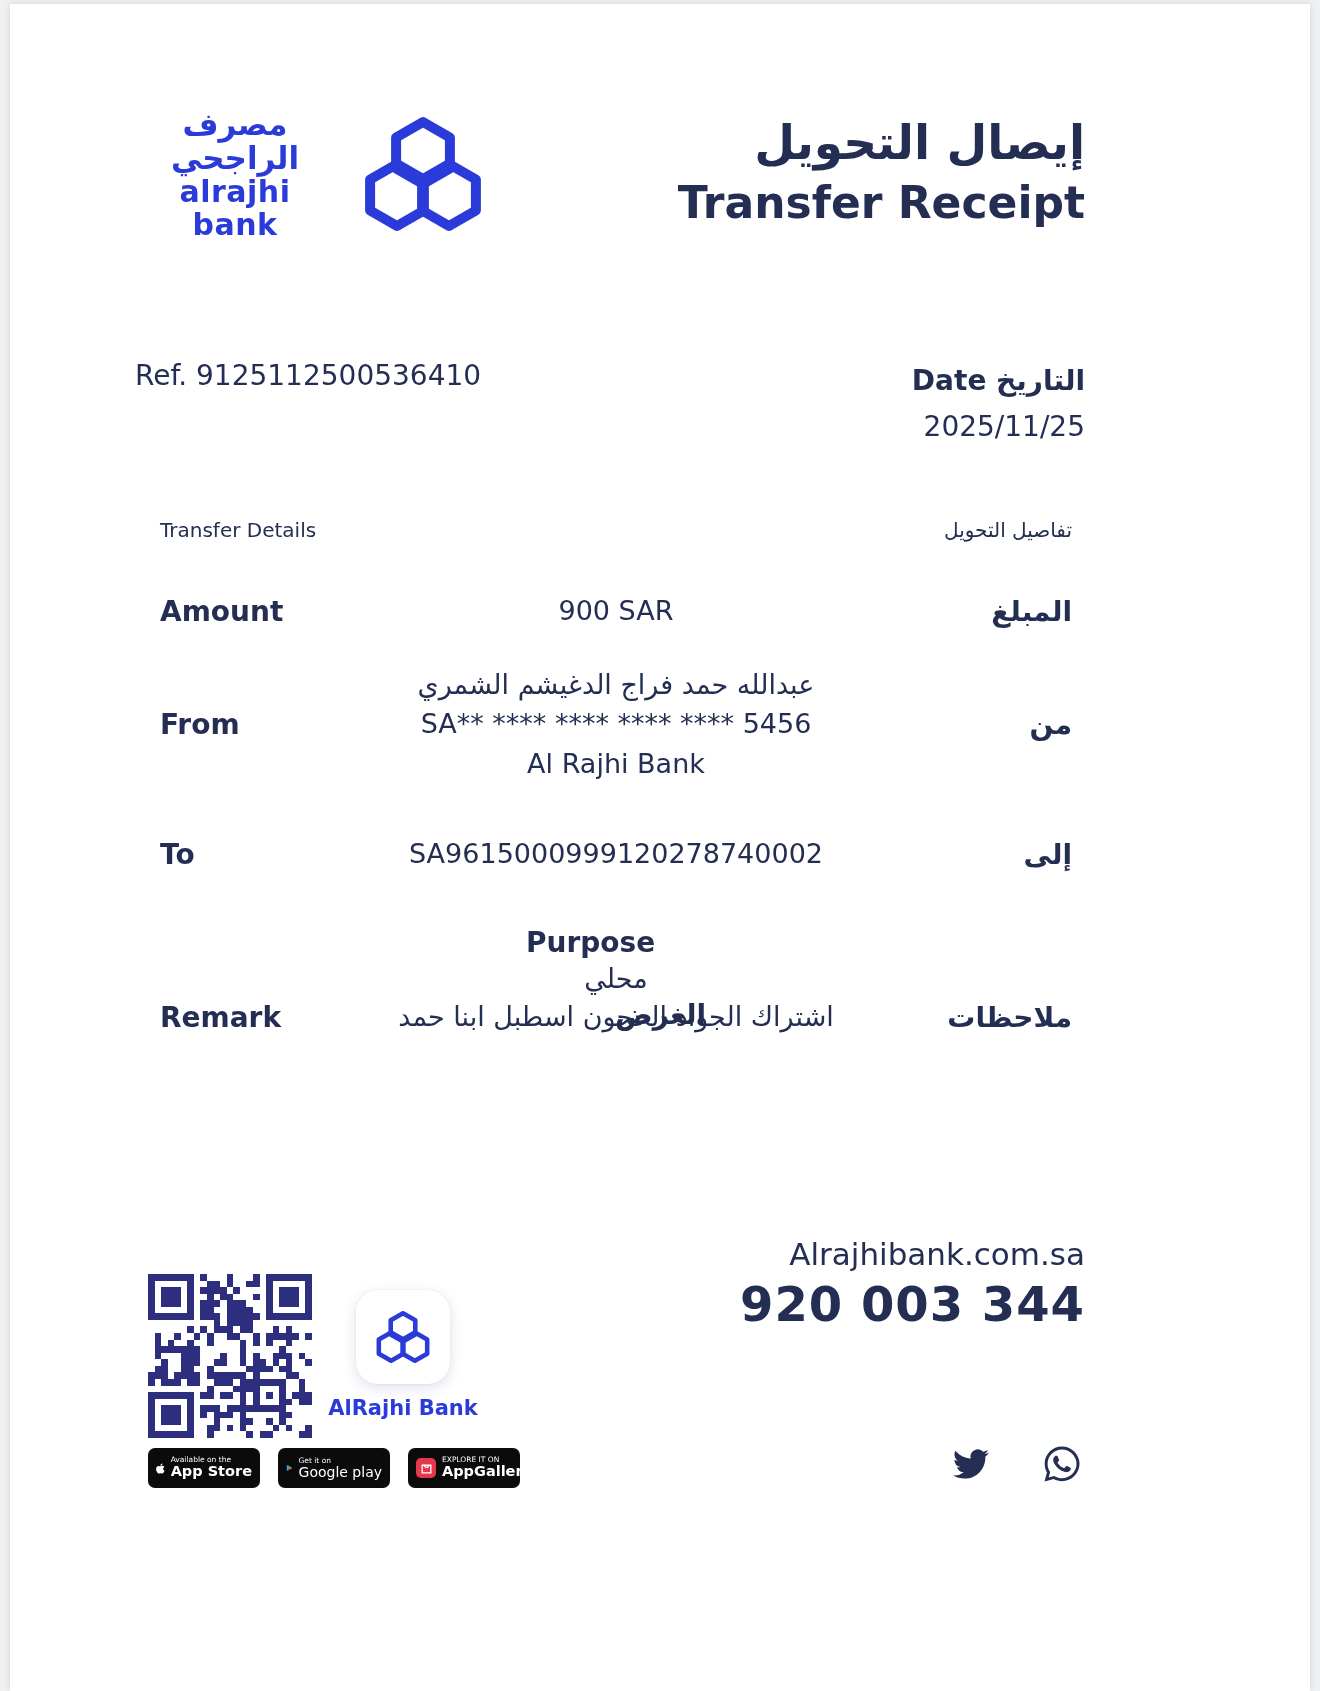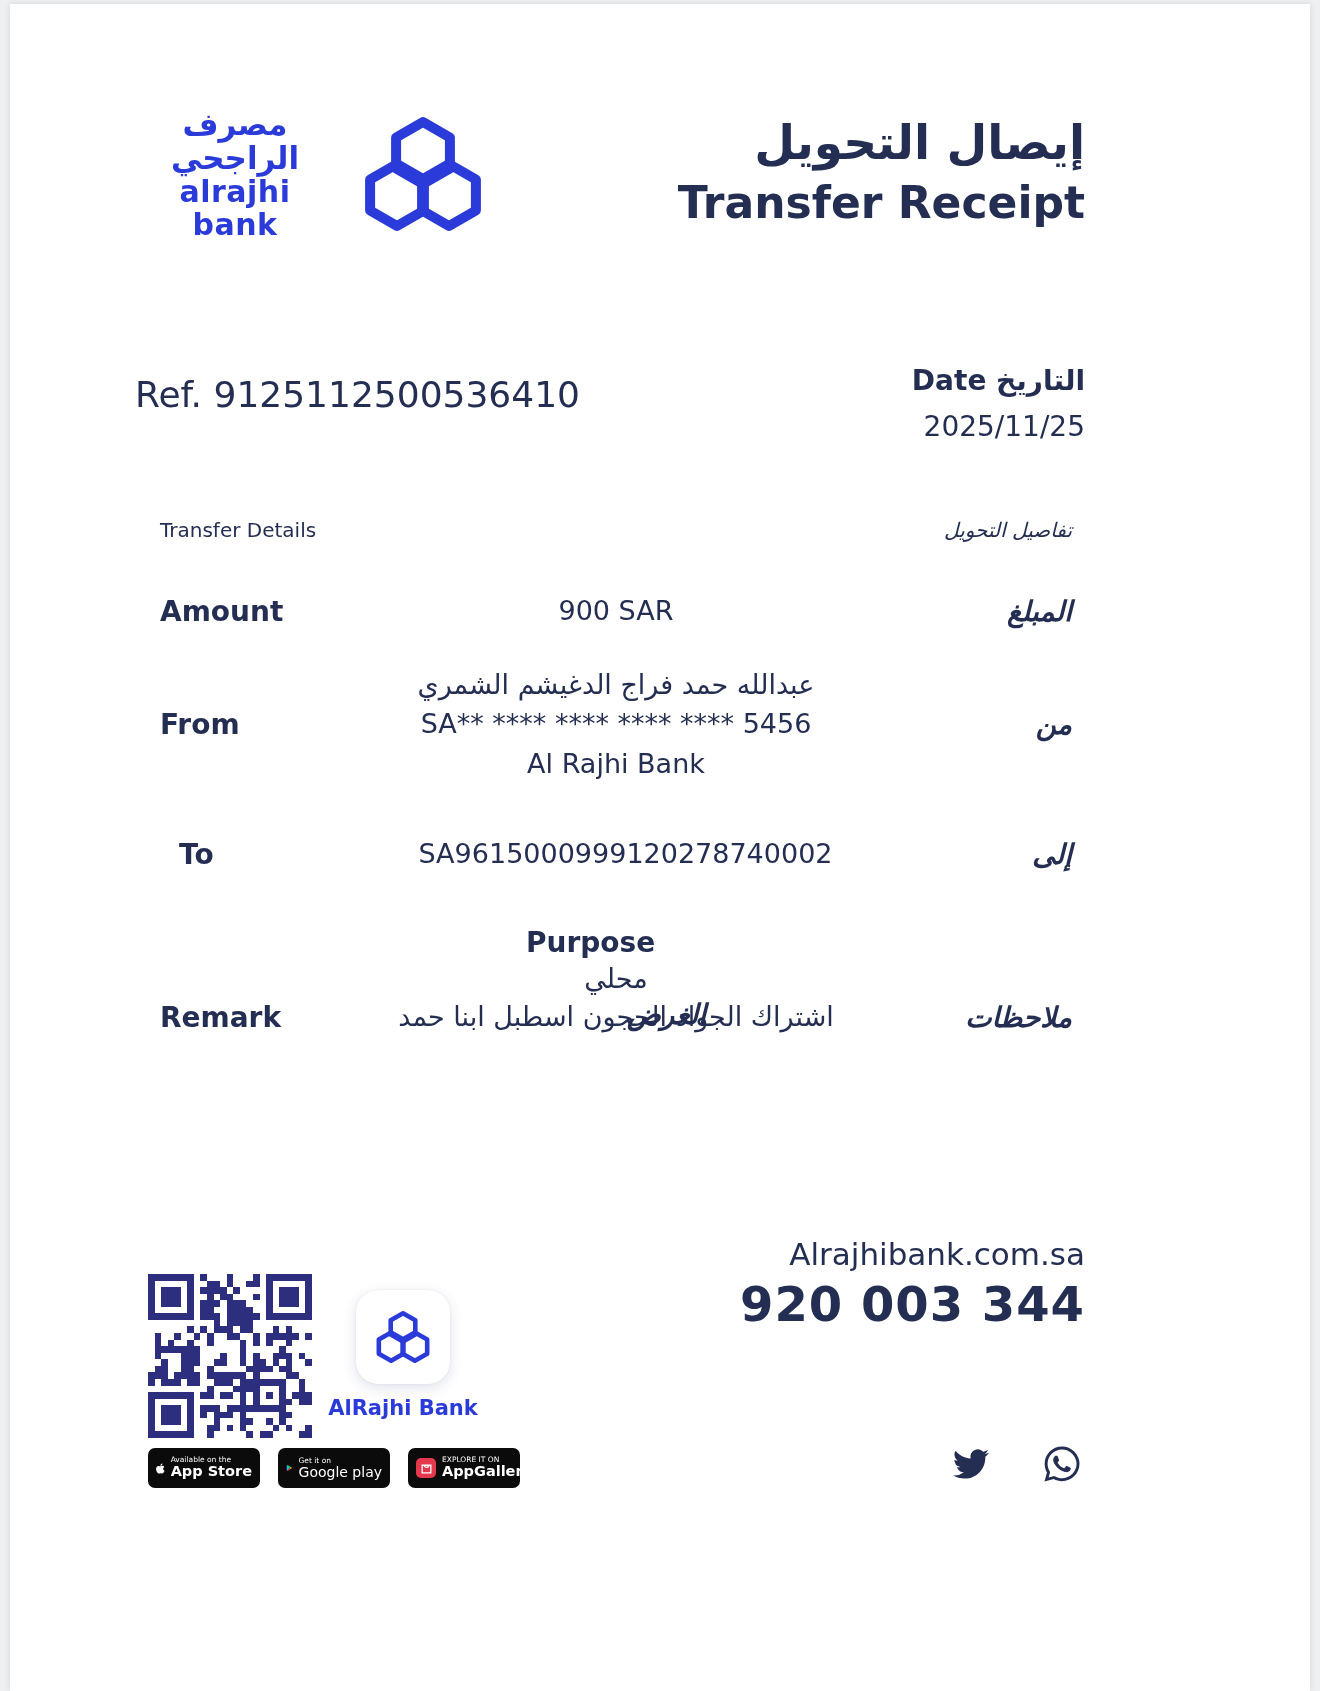--- a/index.html
+++ b/index.html
@@ -18,30 +18,30 @@
   .logo-text .en { font-size:30px; font-weight:700; letter-spacing:.5px; }
   .logo-mark { margin-left:18px; }
 
   .title-block { right:225px; top:110px; text-align:right; }
   .title-ar { font-size:47px; font-weight:800; direction:rtl; line-height:1.25; }
   .title-en { font-size:44px; font-weight:800; line-height:1.35; }
 
   
   .meta-left { left:125px; top:355px; text-align:left; }
   .meta-left .l1 { font-size:27px; direction:rtl; text-align:left; }
-  .meta-left .l2 { font-size:36px; margin-top:15px; }
+  .meta-left .l2 { font-size:28px; }
   .meta-right { right:225px; top:360px; text-align:right; }
   .meta-right .l1 { font-size:28px; font-weight:700; direction:rtl; }
   .meta-right .l2 { font-size:28px; margin-top:13px; }
 
   
   .row { position:absolute; left:150px; right:238px; display:flex; align-items:center; }
   .row .lbl-en { width:180px; font-size:28px; font-weight:700; }
   .row .val { flex:1; text-align:center; font-size:27px; line-height:1.45; }
-  .row .lbl-ar { width:180px; font-size:28px; font-weight:700; text-align:right; direction:rtl;font-style:italic; }
+  .row .lbl-ar { width:180px; font-size:28px; font-weight:700; text-align:right; direction:rtl; }
   .row .hdr { font-weight:400; font-size:20px; }
   .rtl { direction:rtl; }
 
   
   .qr-box { left:138px; top:1270px; width:164px; height:164px; }
   .app-card {
     left:346px; top:1286px; width:94px; height:94px; background:#fff;
     border-radius:22px; box-shadow:0 4px 14px rgba(40,50,120,.14), 0 0 2px rgba(40,50,120,.10);
     display:flex; align-items:center; justify-content:center;
   }
@@ -116,21 +116,21 @@
   <div class="row" style="top:650px; height:140px;">
     <div class="lbl-en">From</div>
     <div class="val">
       <div class="rtl">عبدالله حمد فراج الدغيشم الشمري</div>
       <div>SA** **** **** **** **** 5456</div>
       <div>Al Rajhi Bank</div>
     </div>
     <div class="lbl-ar">من</div>
   </div>
 
-  <div class="row" style="top:802px; height:96px;margin-left:19px;">
+  <div class="row" style="top:802px; height:96px;">
     <div class="lbl-en">To</div>
     <div class="val">
       <div>SA9615000999120278740002</div>
     </div>
     <div class="lbl-ar">إلى</div>
   </div>
 
   <div class="row" style="top:922px; height:46px;flex-direction:column;">
     <div class="lbl-en">Purpose</div>
     <div class="val rtl">محلي</div>

